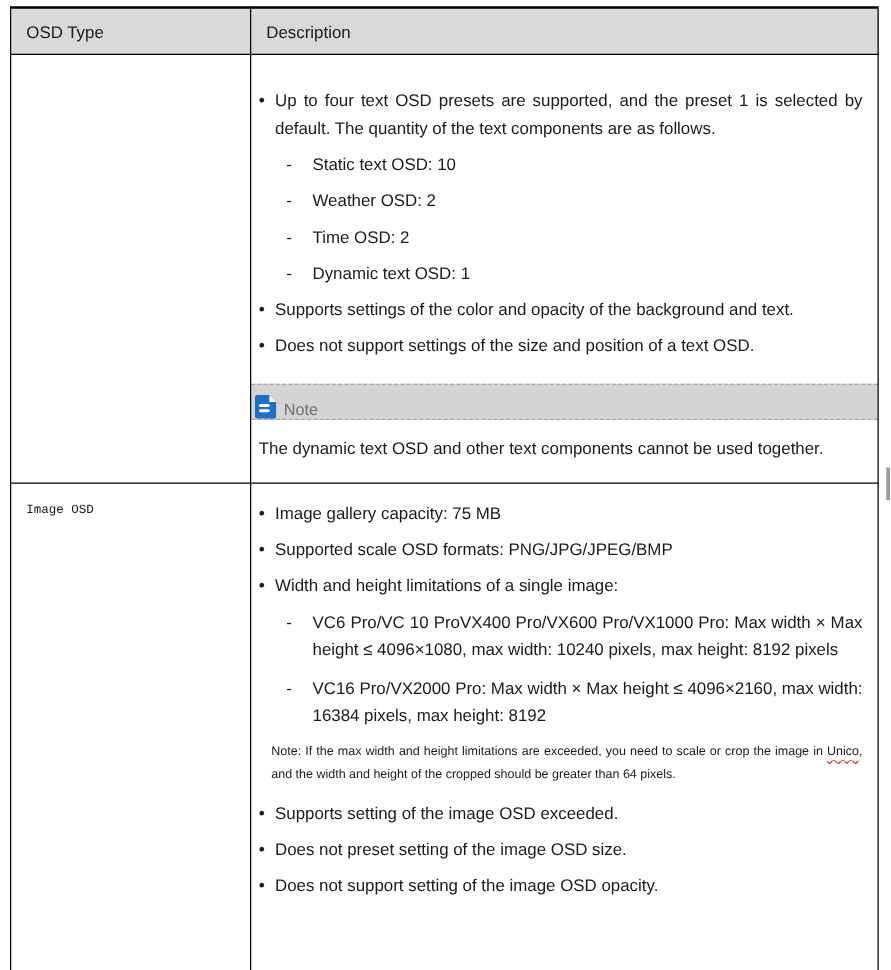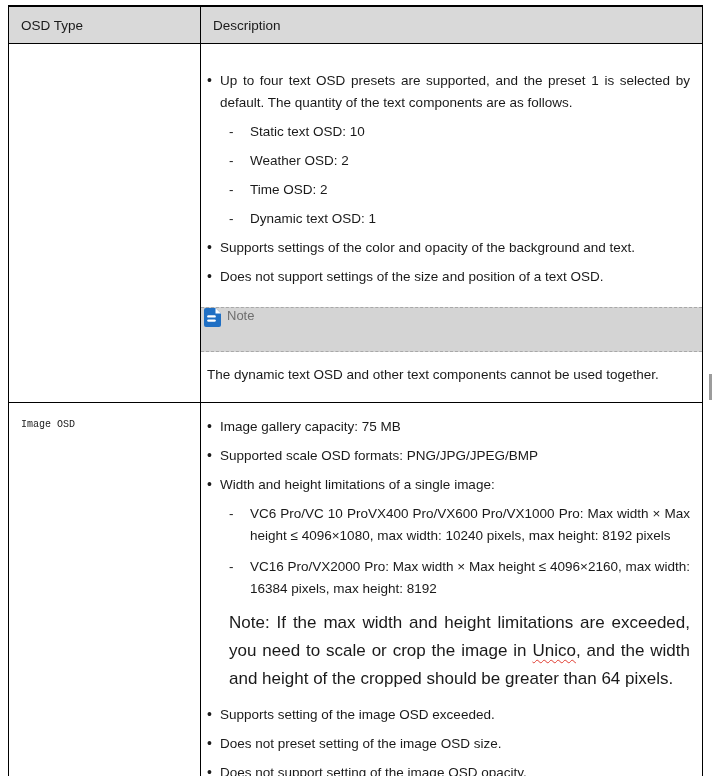--- a/index.html
+++ b/index.html
@@ -82,47 +82,47 @@
     top: 0;
   }
   .item.dash-gap { margin-bottom: 9px; }
 
   .note-banner {
     height: 27px;
     background: #d4d4d4;
     border-top: 1px dashed #a8a8a8;
     border-bottom: 1px dashed #a8a8a8;
     display: flex;
-    align-items: flex-start;
+    align-items: flex-end;
     margin: 19px -12px 12px -6px;
-    padding: 0 0 16px 3px;
+    padding: 0 0 0 3px;
   }
   .note-icon {
     display: inline-block;
     width: 17px;
     height: 19px;
     line-height: 0;
   }
   .note-label {
     color: #6e6e6e;
     font-size: 13px;
     margin-left: 6px;
   }
   .note-text {
     font-size: 13.5px;
     line-height: 22px;
     text-align: justify;
     margin: 4px 0 6px 0;
   }
 
   .para {
-    font-size: 17px;
-    line-height: 28px;
+    font-size: 10px;
+    line-height: 18px;
     text-align: justify;
-    margin: 3px 0 11px 16px;
+    margin: 3px 0 11px 4px;
     padding-left: 6px;
   }
   .misspelled {
     text-decoration: underline;
     text-decoration-style: wavy;
     text-decoration-color: #e03c31;
     text-decoration-thickness: 1px;
     text-underline-offset: 3px;
   }
 

